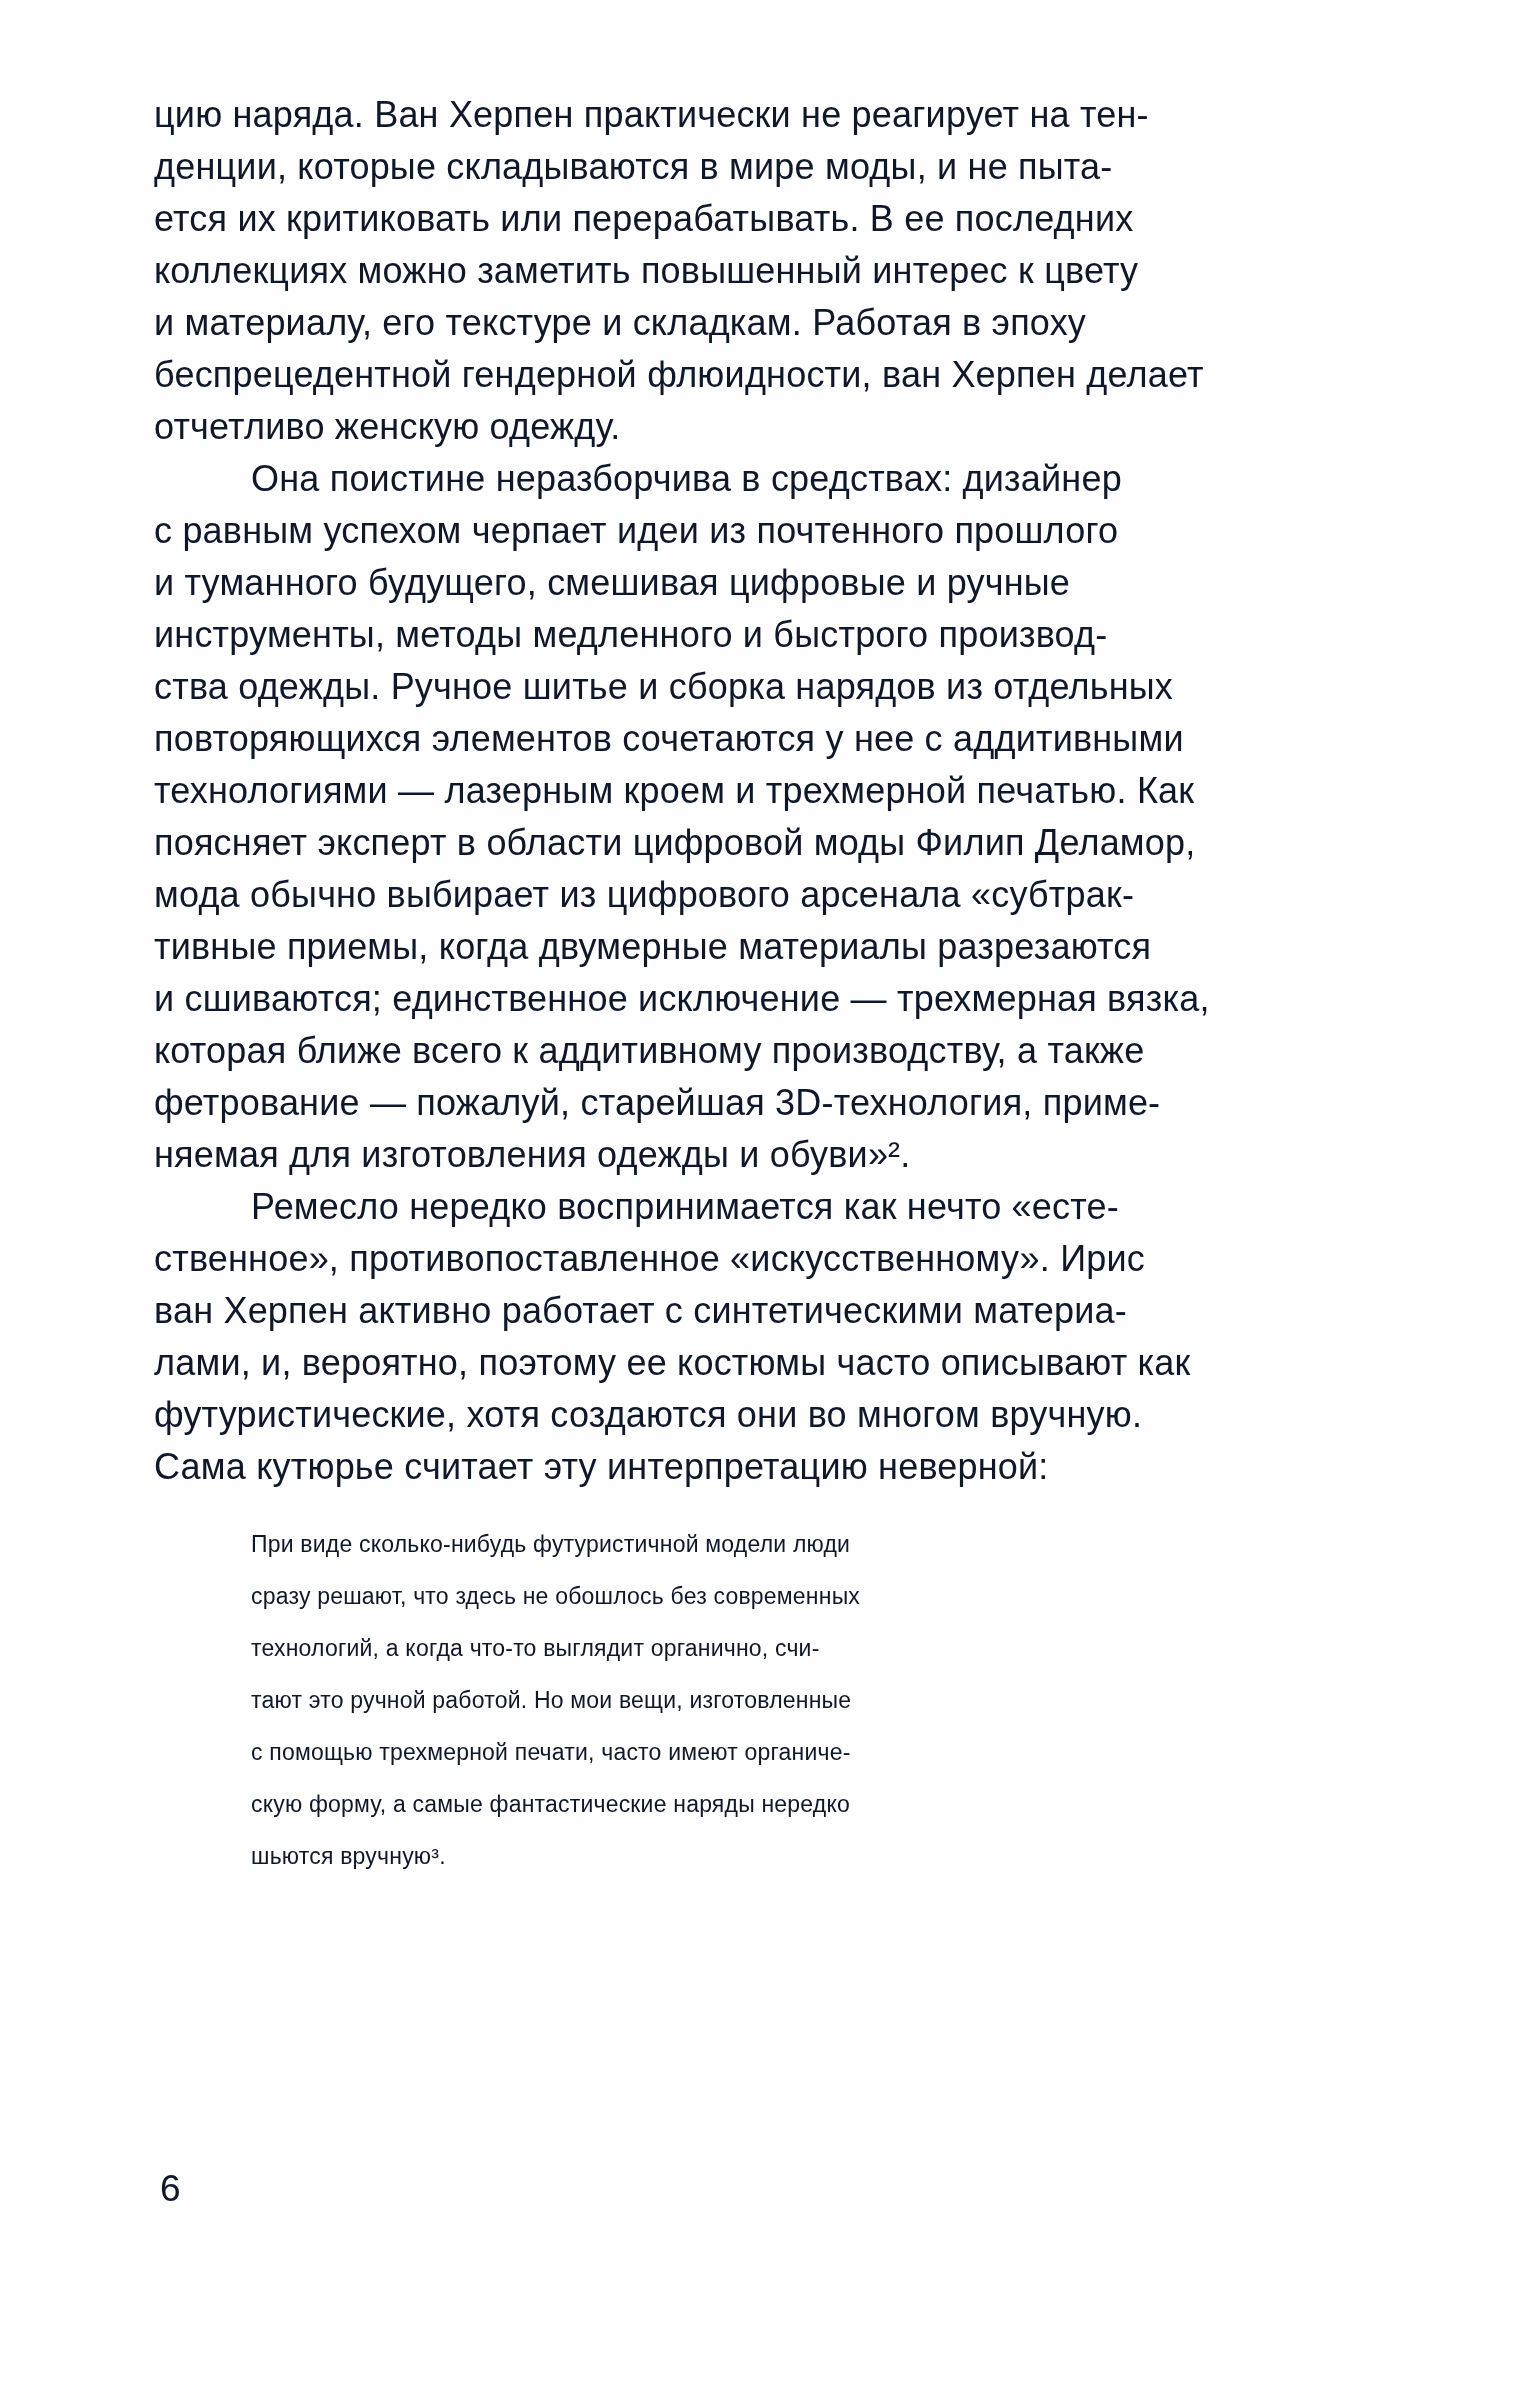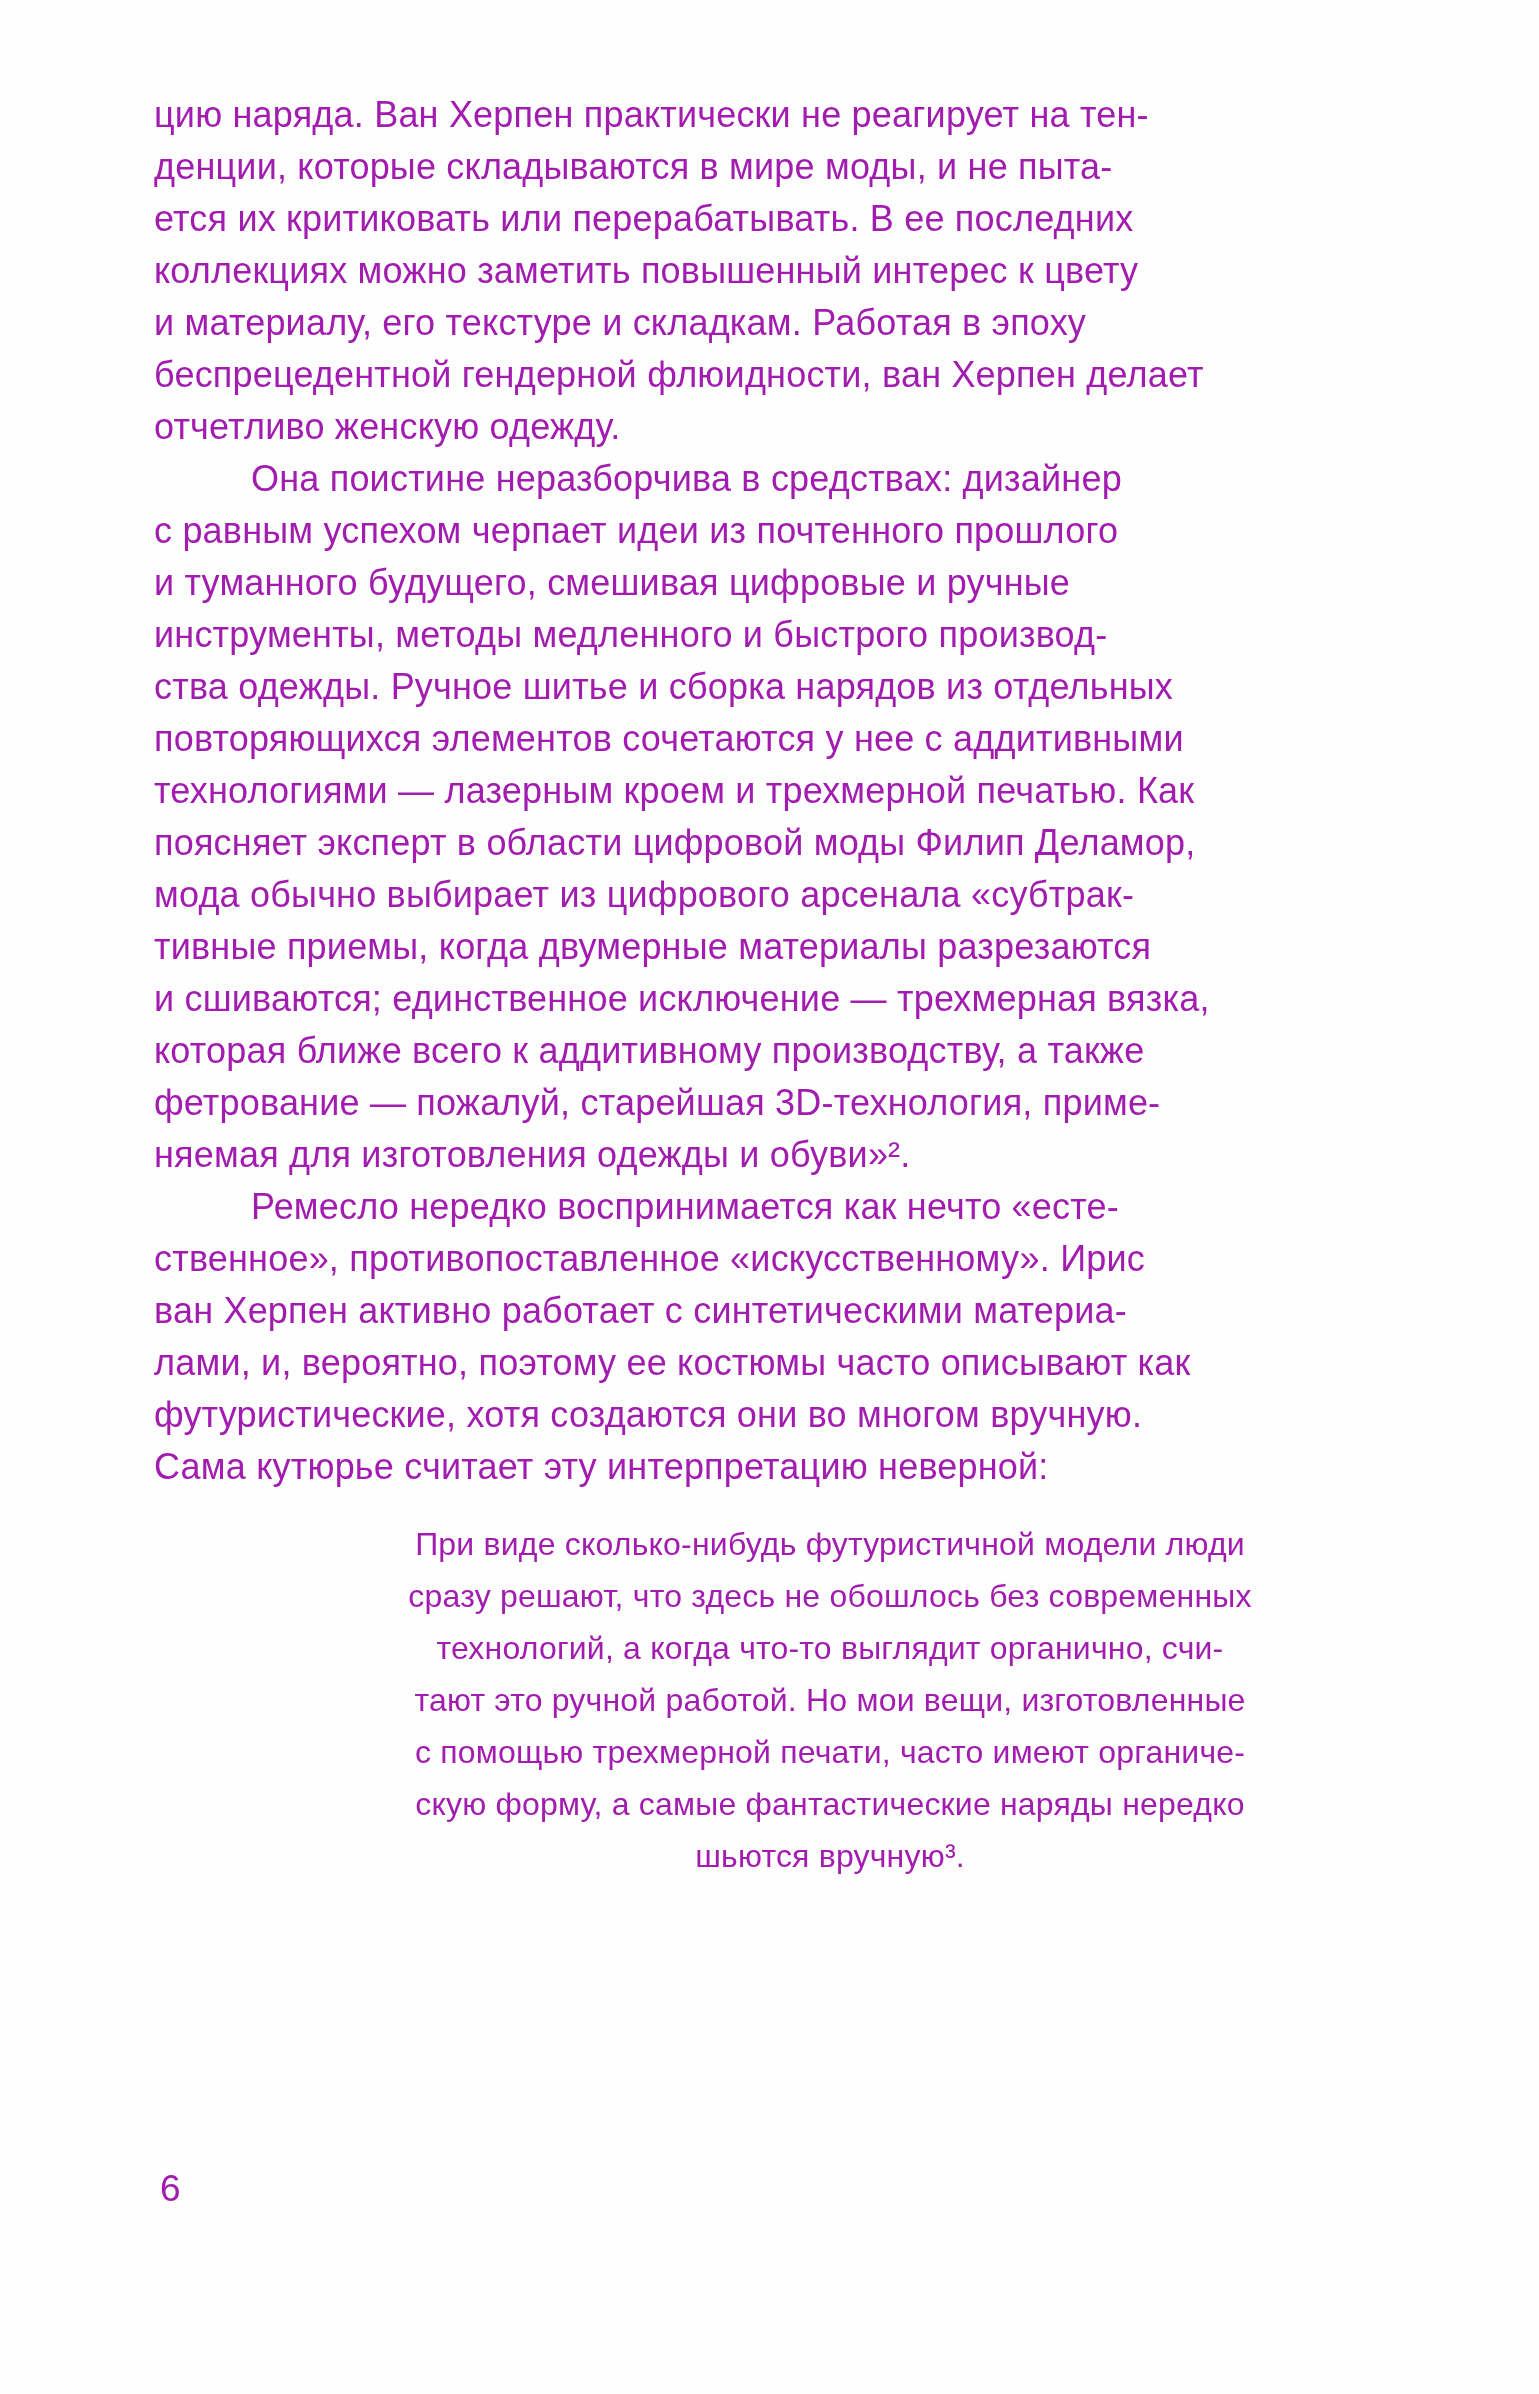--- a/index.html
+++ b/index.html
@@ -7,21 +7,21 @@
     padding: 0;
     background: #e8e8e8;
   }
   .page {
     position: relative;
     width: 1539px;
     height: 2394px;
     margin: 0 auto;
     background: #fefefe;
     font-family: "Liberation Sans", "DejaVu Sans", sans-serif;
-    color: #a21caf;
+    color: #0f172a;
     overflow: hidden;
   }
   .text-column {
     position: absolute;
     left: 154px;
     top: 89px;
     width: 1255px;
     font-size: 36px;
     line-height: 52px;
     letter-spacing: 0.2px;
@@ -29,24 +29,23 @@
   .para {
     margin: 0;
     white-space: pre-line;
   }
   .para.indent {
     text-indent: 97px;
   }
   .quote {
     margin: 25px 0 21px 0;
     padding: 0 0 0 97px;
-    font-size: 32px;
+    font-size: 23px;
     line-height: 52px;
     white-space: pre-line;
-    text-align: center;
   }
   .page-number {
     position: absolute;
     left: 160px;
     top: 2163px;
     font-size: 37px;
     line-height: 52px;
   }
 </style>
 </head>

